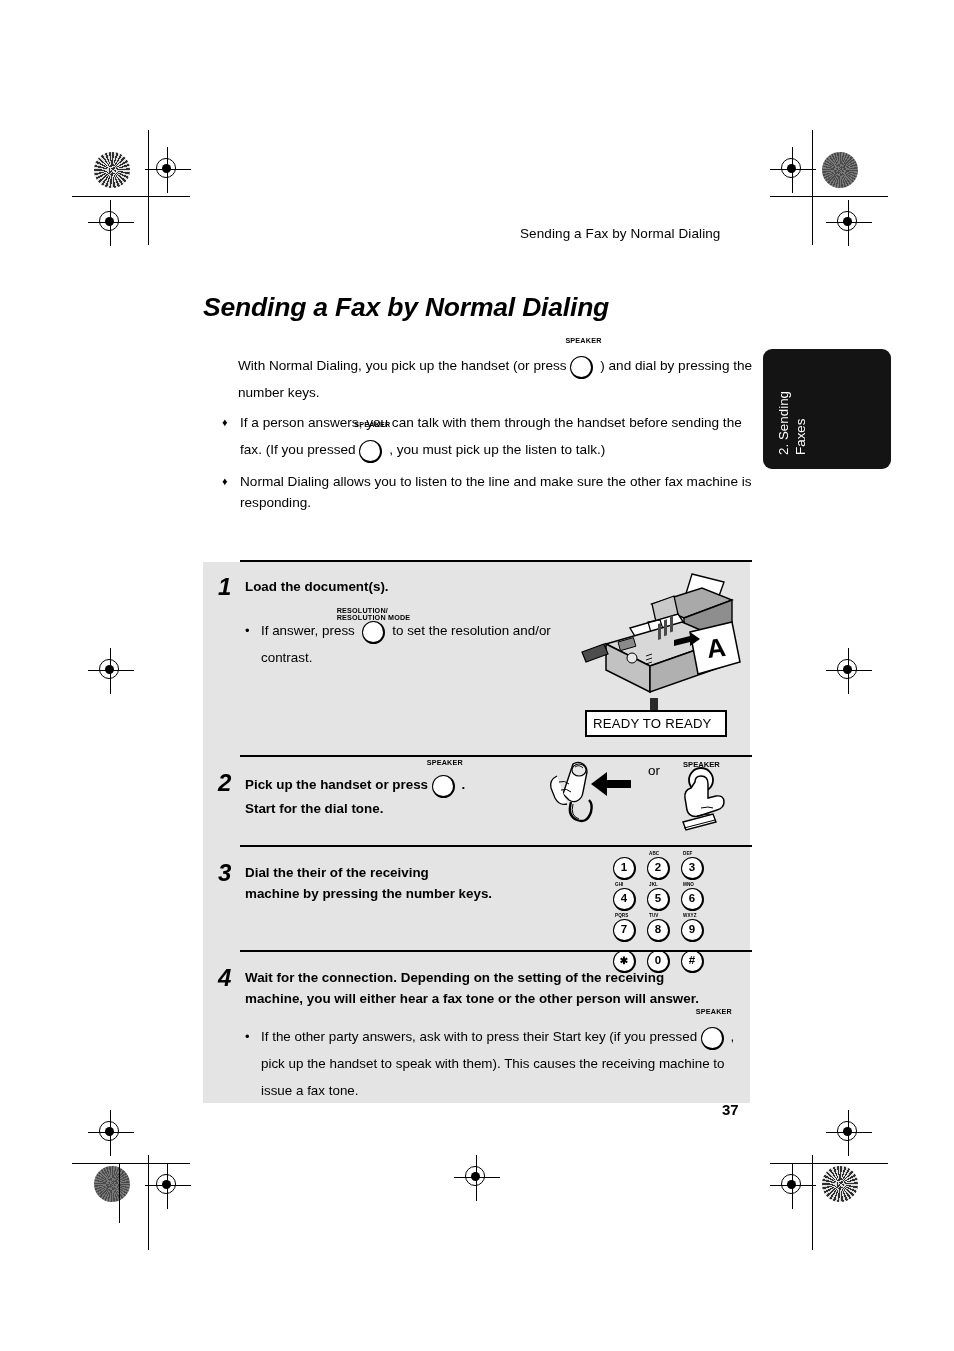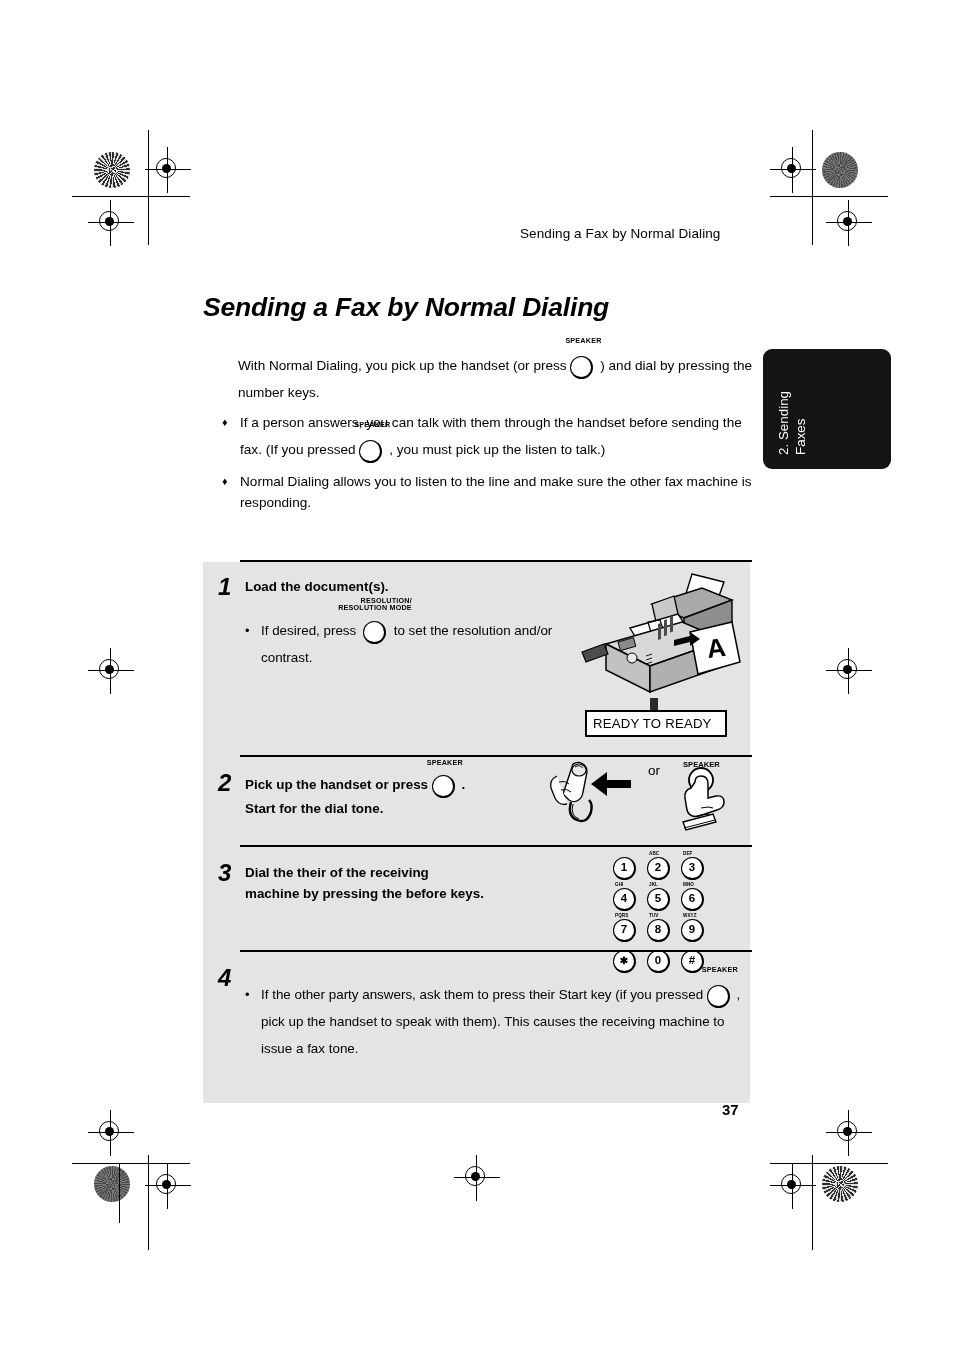--- a/index.html
+++ b/index.html
@@ -142,23 +142,23 @@
     position: absolute;
     left: 50%;
     transform: translateX(-50%);
     bottom: 25px;
     font-size: 7.2px;
     font-weight: bold;
     letter-spacing: 0.2px;
     white-space: nowrap;
   }
   .keybtn.two-line .cap-label {
-    bottom: 33px;
+    bottom: 23px;
     line-height: 7.4px;
-    text-align: right;
+    text-align: left;
   }
 
   
   .steps {
     position: absolute;
     left: 203px;
     top: 562px;
     width: 547px;
     background: #e4e4e4;
   }
@@ -442,21 +442,21 @@
 <div class="steps">
 
   <div class="rule" style="top:-2px;"></div>
 
   <div class="step" style="height:194px;">
     <span class="num">1</span>
     <div class="body">
       <div class="head">Load the document(s).</div>
       <div class="sub" style="margin-top:20px; width:300px;">
         <span class="marker">•</span>
-        <span>If desired, press</span>
+        <span>If answer, press</span>
         <span class="keybtn two-line" style="width:30px;">
           <span class="cap-label">
             <span>RESOLUTION/</span><br>
             <span>RESOLUTION MODE</span>
           </span>
           <span class="cap" style="left:3px;"></span>
         </span>
         <span>to set the resolution and/or contrast.</span>
       </div>
     </div>
@@ -555,21 +555,21 @@
     <span class="cap-label" style="position:absolute; left:480px; top:4px; font-size:7.6px; font-weight:bold;">SPEAKER</span>
   </div>
 
   <div class="rule" style="top:283px;"></div>
 
   <div class="step" style="height:105px;">
     <span class="num" style="top:13px;">3</span>
     <div class="body" style="padding-top:16px;">
       <div class="head">
         <span>Dial the their of the receiving</span><br>
-        <span>machine by pressing the before keys.</span>
+        <span>machine by pressing the number keys.</span>
       </div>
     </div>
 
     <div class="keypad">
       <div class="krow">
         <span class="kcell">
           <span class="kletters"></span>
           <span class="kcirc">1</span>
         </span>
         <span class="kcell">
@@ -624,23 +624,27 @@
         </span>
       </div>
     </div>
   </div>
 
   <div class="rule" style="top:388px; height:2.4px;"></div>
 
   <div class="step" style="height:152px;">
     <span class="num" style="top:13px;">4</span>
     <div class="body" style="padding-top:16px; padding-right:4px;">
+      <div class="head">
+        <span>Wait for the connection. Depending on the setting of the receiving</span><br>
+        <span>machine, you will either hear a fax tone or the other person will answer.</span>
+      </div>
       <div class="sub" style="margin-top:14px;">
         <span class="marker">•</span>
-        <span>If the other party answers, ask them to press their Start key (if you pressed</span>
+        <span>If the other party answers, ask with to press their Start key (if you pressed</span>
         <span class="keybtn">
           <span class="cap-label">SPEAKER</span>
           <span class="cap"></span>
         </span>
         <span>, pick up the handset to speak with them). This causes the receiving machine to issue a fax tone.</span>
       </div>
     </div>
   </div>
 </div>
 

